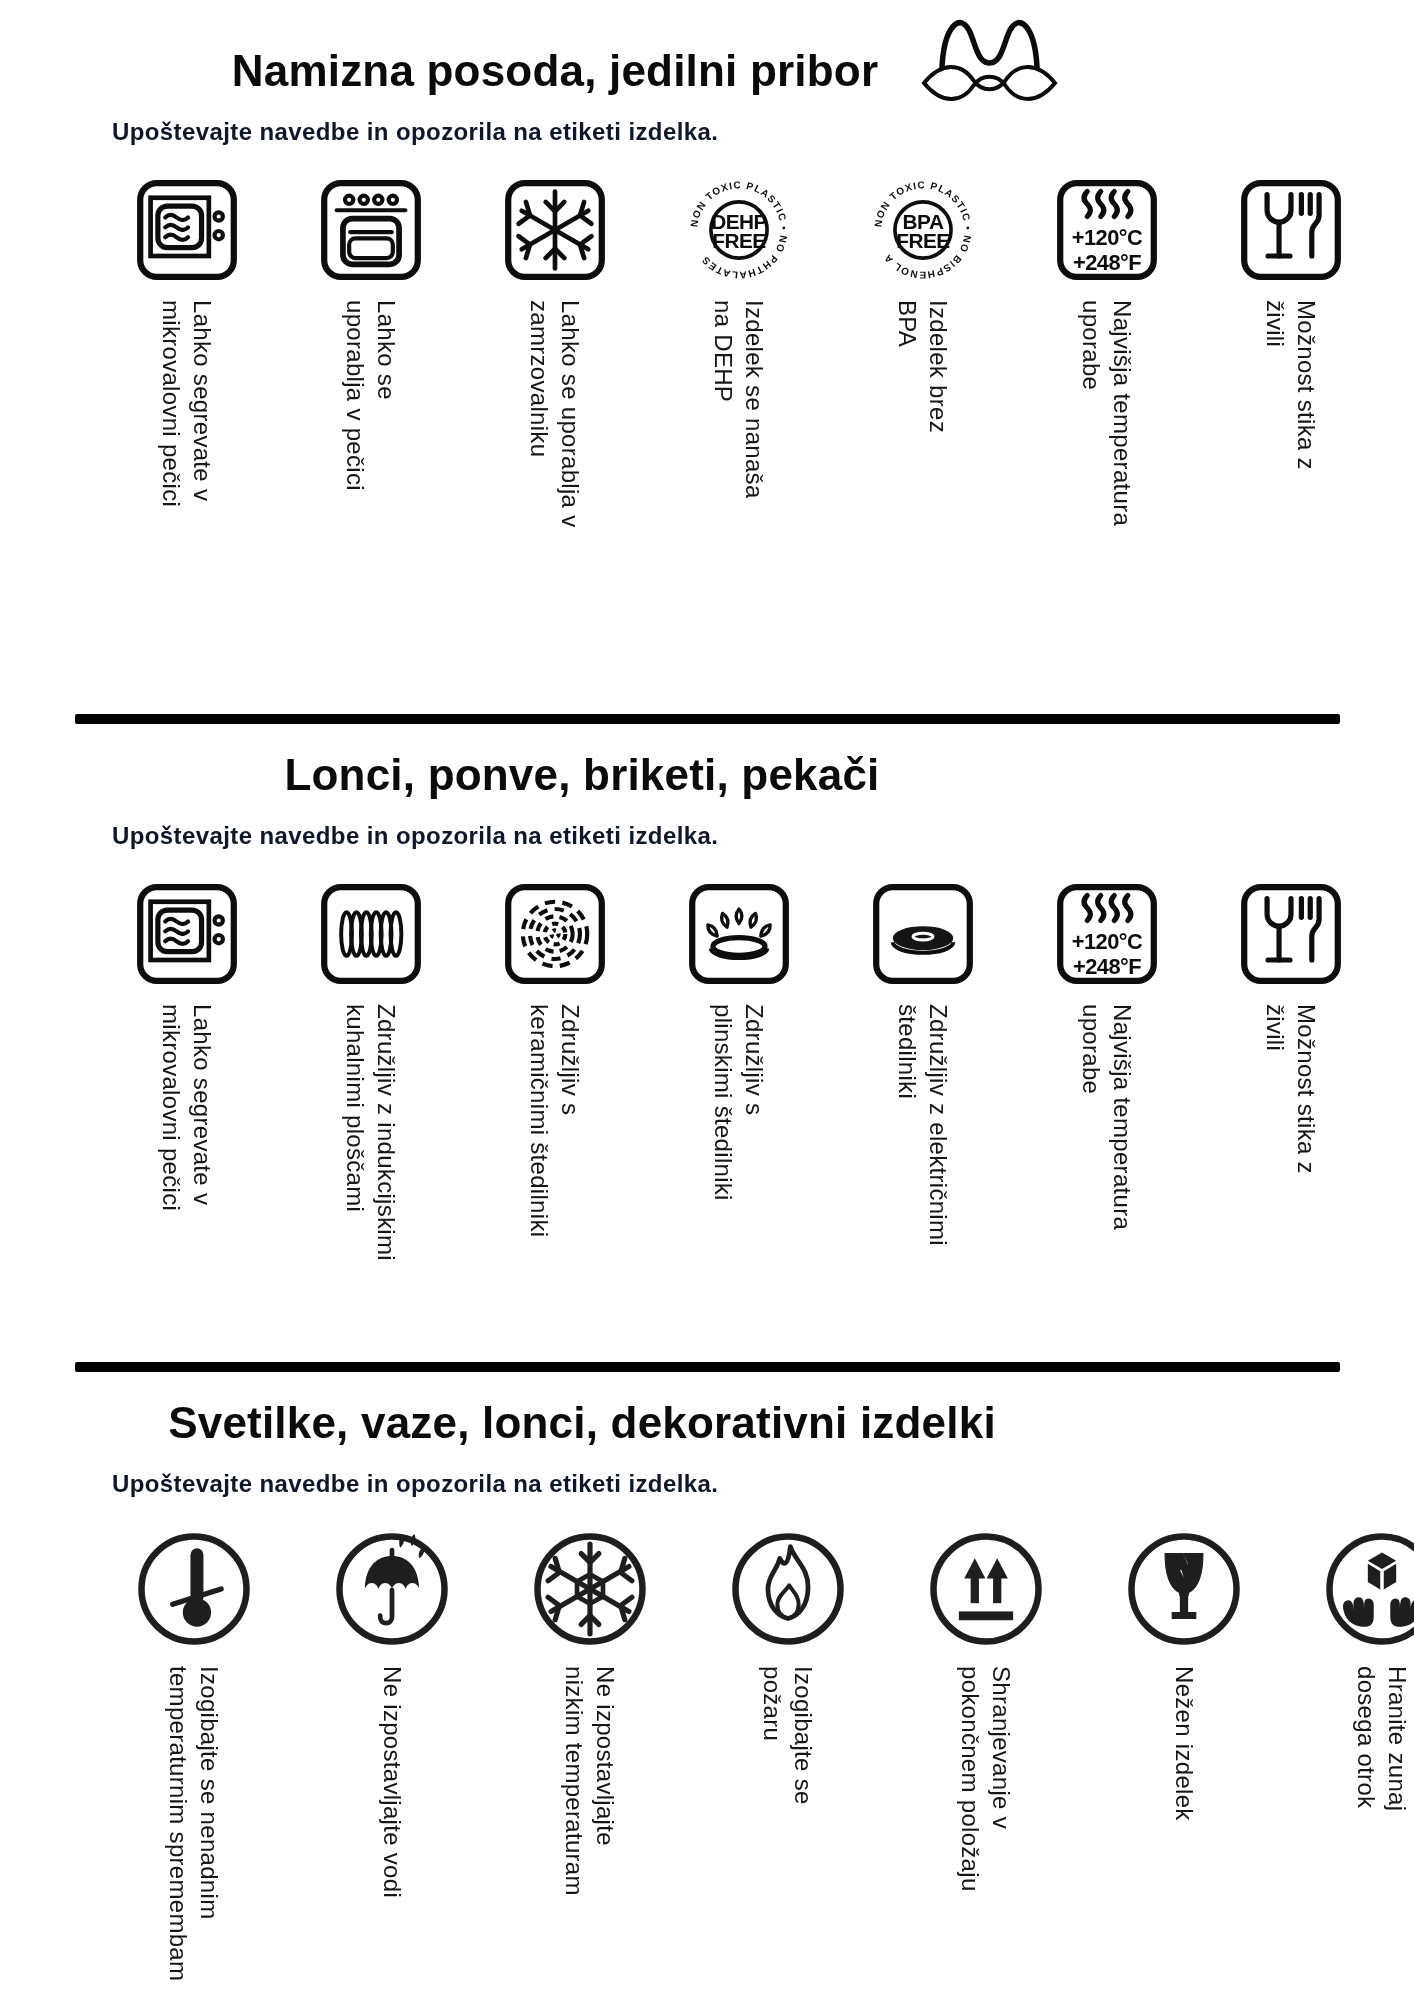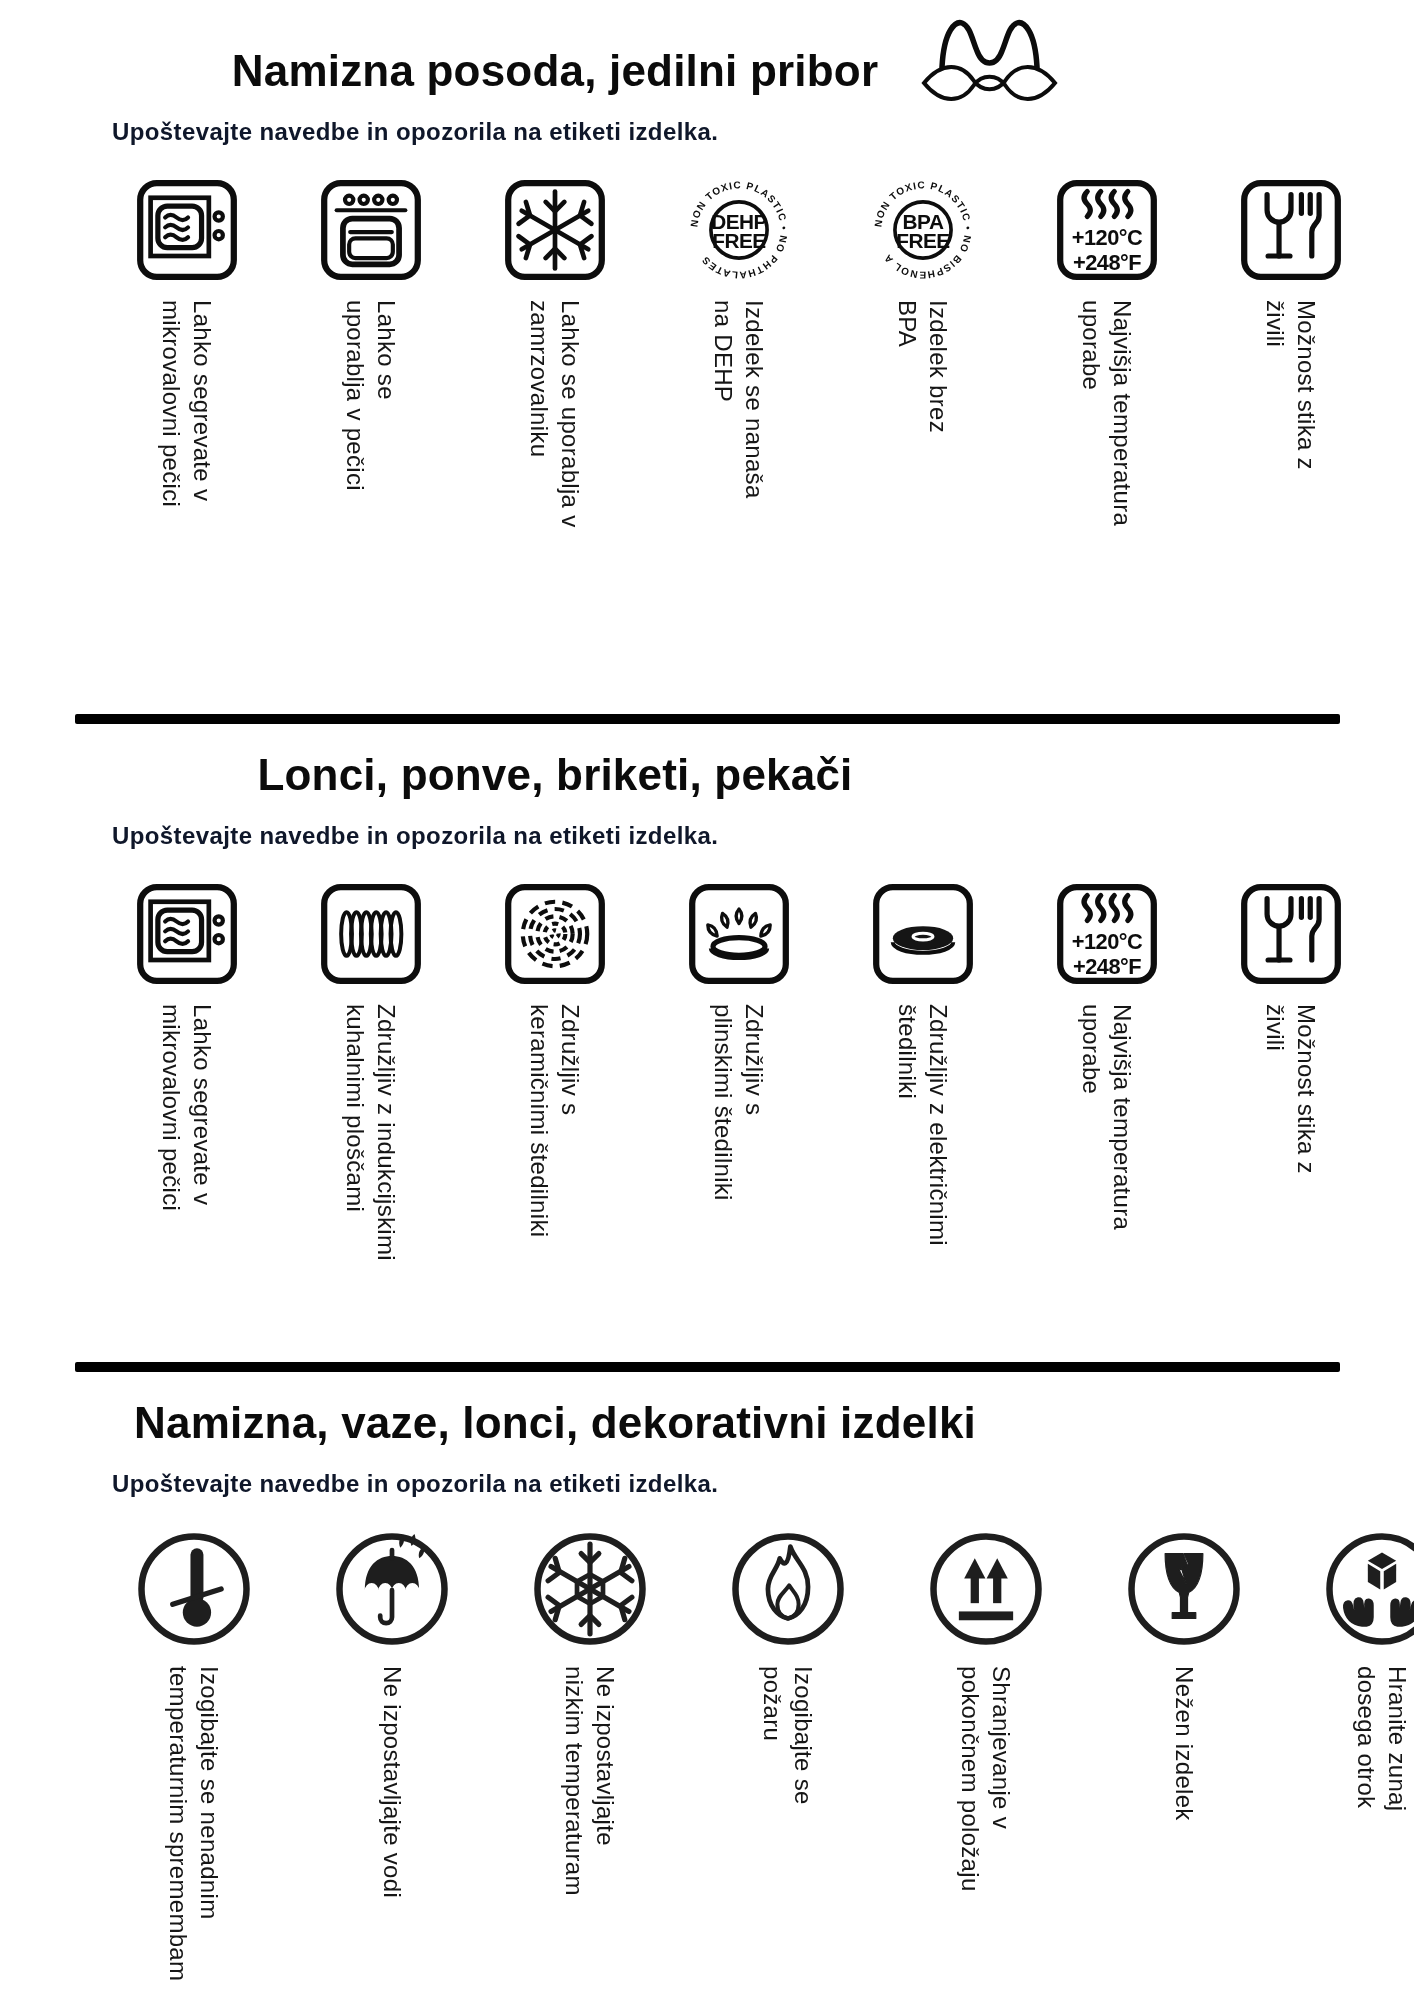--- a/index.html
+++ b/index.html
@@ -22,21 +22,21 @@
   .divider{height:10px;background:#000;margin-left:75px;width:1265px;border-radius:2px;}
   .sec2-top{margin-top:14px;}
   .logo{position:absolute;left:912px;top:8px;width:175px;height:102px;}
   .pad-top{padding-top:46px;}
   .ring-text{font-size:9.6px;font-weight:bold;letter-spacing:1.1px;fill:#0d0d0d;
              font-family:"Liberation Sans",sans-serif;}
   .badge-center{font-size:20px;font-weight:bold;fill:#0d0d0d;text-anchor:middle;
                 font-family:"Liberation Sans",sans-serif;letter-spacing:-0.5px;}
   .temp-text{font-size:21px;font-weight:bold;fill:#0d0d0d;text-anchor:middle;
              font-family:"Liberation Sans",sans-serif;letter-spacing:-0.5px;}
-  .mt26{margin-top:26px;}
+  .mt26{margin-top:26px;padding-left:27px;}
 </style>
 </head>
 <body>
 
 <svg width="0" height="0" style="position:absolute" aria-hidden="true">
   <defs>
     <symbol id="sym-microwave" viewBox="0 0 100 100">
       <rect x="5" y="5" width="90" height="90" rx="16" fill="none" stroke="#0d0d0d" stroke-width="6"></rect>
       <rect x="15" y="19" width="56" height="56" fill="none" stroke="#0d0d0d" stroke-width="4.5"></rect>
       <rect x="22" y="27" width="42" height="40" rx="9" fill="none" stroke="#0d0d0d" stroke-width="5"></rect>
@@ -388,21 +388,21 @@
 živili</figcaption>
       </figure>
 
     </div>
   </section>
 
   <div class="divider"></div>
 
   <section class="s3">
     <div class="head-wrap mt26">
-      <h1 class="section-title">Namizna, vaze, lonci, dekorativni izdelki</h1>
+      <h1 class="section-title">Svetilke, vaze, lonci, dekorativni izdelki</h1>
     </div>
     <p class="subtitle">Upoštevajte navedbe in opozorila na etiketi izdelka.</p>
 
     <div class="row">
       <figure class="col">
         <svg class="circle-icon">
             <use href="#sym-thermo"></use>
           </svg>
         <figcaption class="vlabel">Izogibajte se nenadnim
 temperaturnim spremembam</figcaption>

